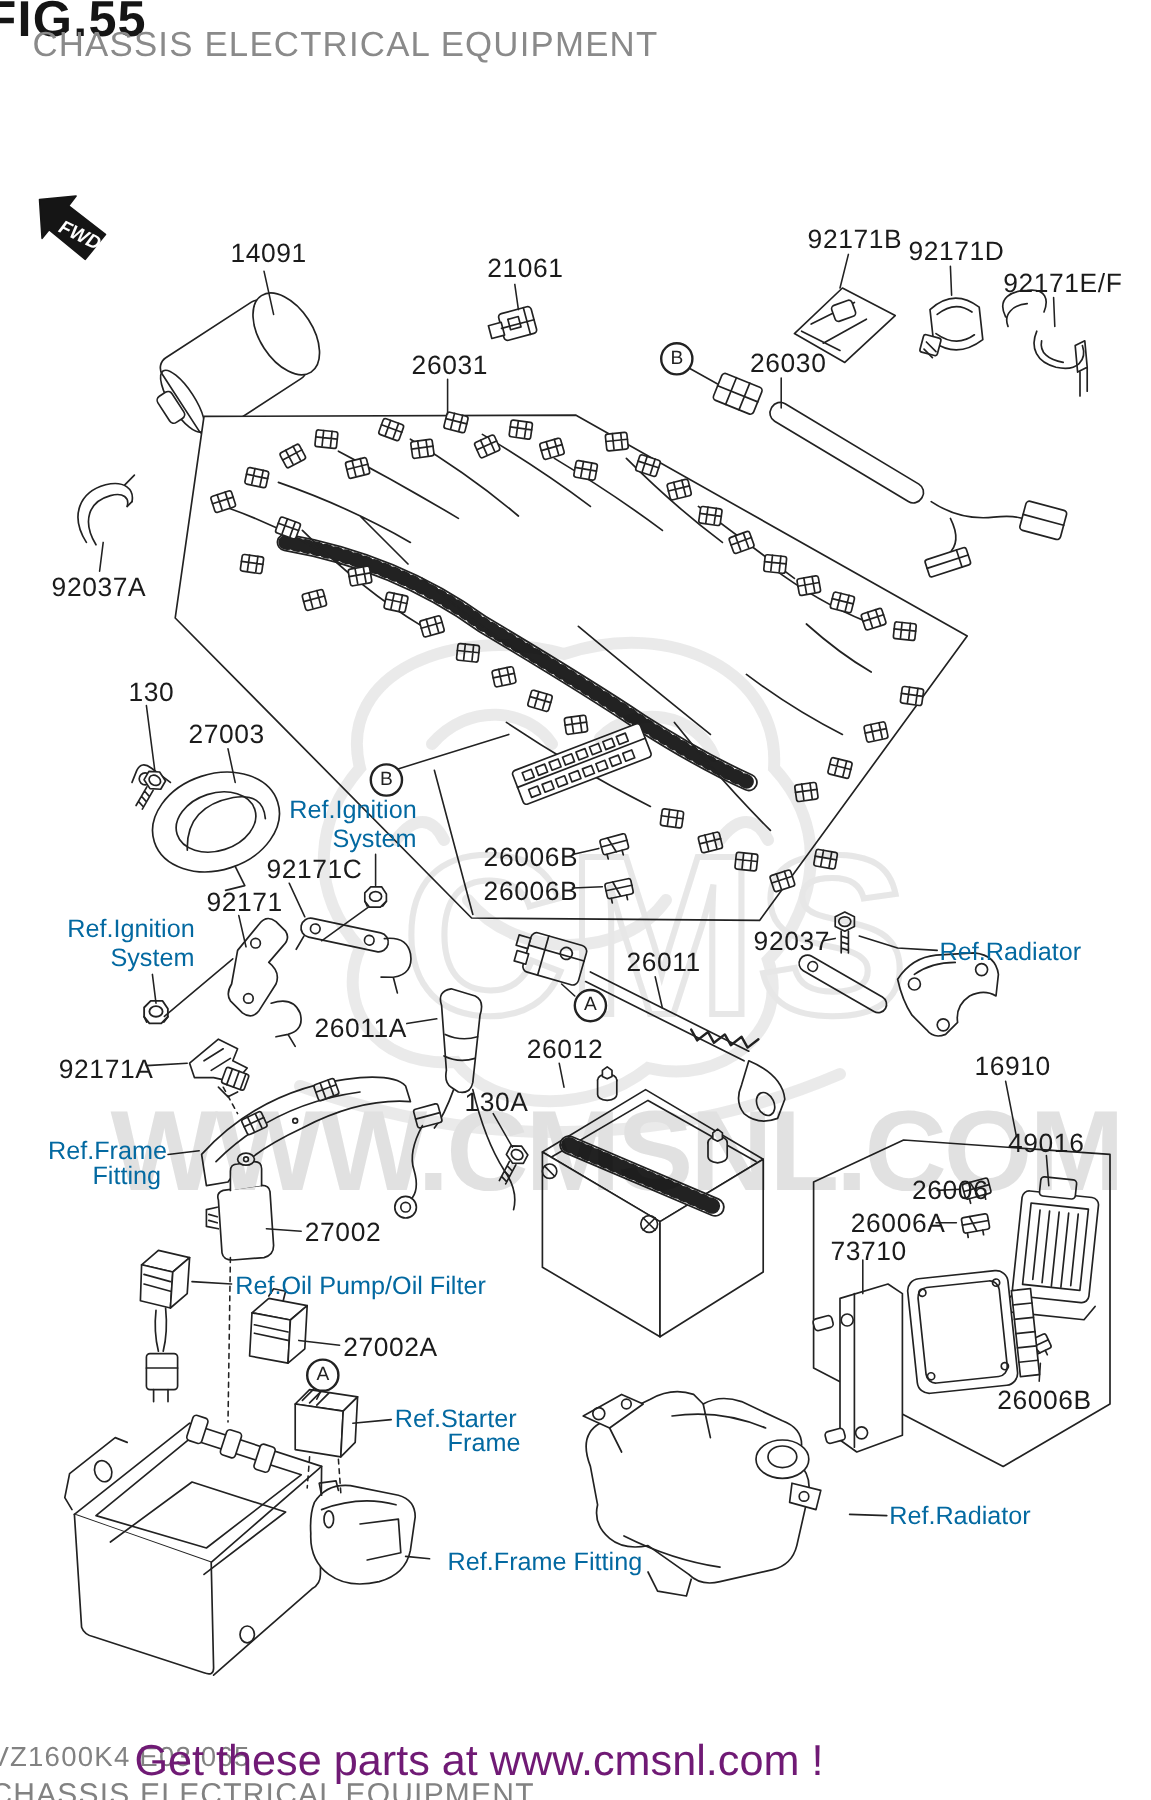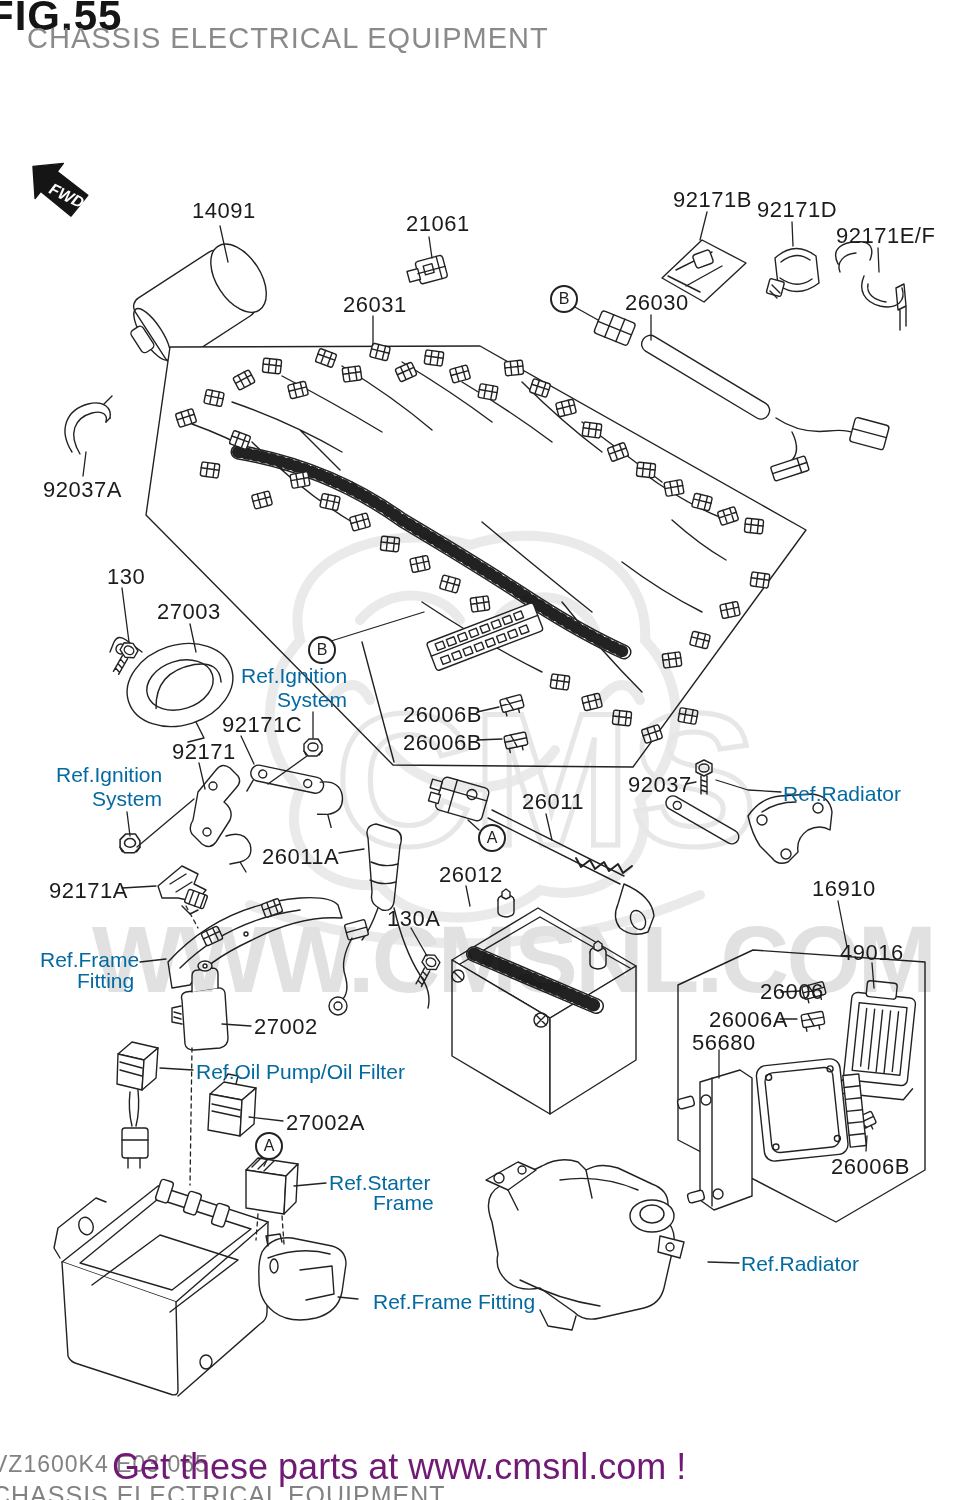--- a/index.html
+++ b/index.html
@@ -443,21 +443,21 @@
 <div class="lbl" style="left:262px;top:844px">26011A</div>
 <div class="lbl" style="left:49px;top:878px">92171A</div>
 <div class="ref" style="left:40px;top:948px">Ref.Frame</div>
 <div class="ref" style="left:77px;top:969px">Fitting</div>
 <div class="lbl" style="left:439px;top:862px">26012</div>
 <div class="lbl" style="left:387px;top:906px">130A</div>
 <div class="lbl" style="left:812px;top:876px">16910</div>
 <div class="lbl" style="left:840px;top:940px">49016</div>
 <div class="lbl" style="left:760px;top:979px">26006</div>
 <div class="lbl" style="left:709px;top:1007px">26006A</div>
-<div class="lbl" style="left:692px;top:1030px">56680</div>
+<div class="lbl" style="left:692px;top:1030px">73710</div>
 <div class="lbl" style="left:254px;top:1014px">27002</div>
 <div class="ref" style="left:196px;top:1060px">Ref.Oil Pump/Oil Filter</div>
 <div class="lbl" style="left:286px;top:1110px">27002A</div>
 <div class="ref" style="left:329px;top:1171px">Ref.Starter</div>
 <div class="ref" style="left:373px;top:1191px">Frame</div>
 <div class="lbl" style="left:831px;top:1154px">26006B</div>
 <div class="ref" style="left:373px;top:1290px">Ref.Frame Fitting</div>
 <div class="ref" style="left:741px;top:1252px">Ref.Radiator</div>
 
 <div class="circ" style="left:550px;top:285px">B</div>

